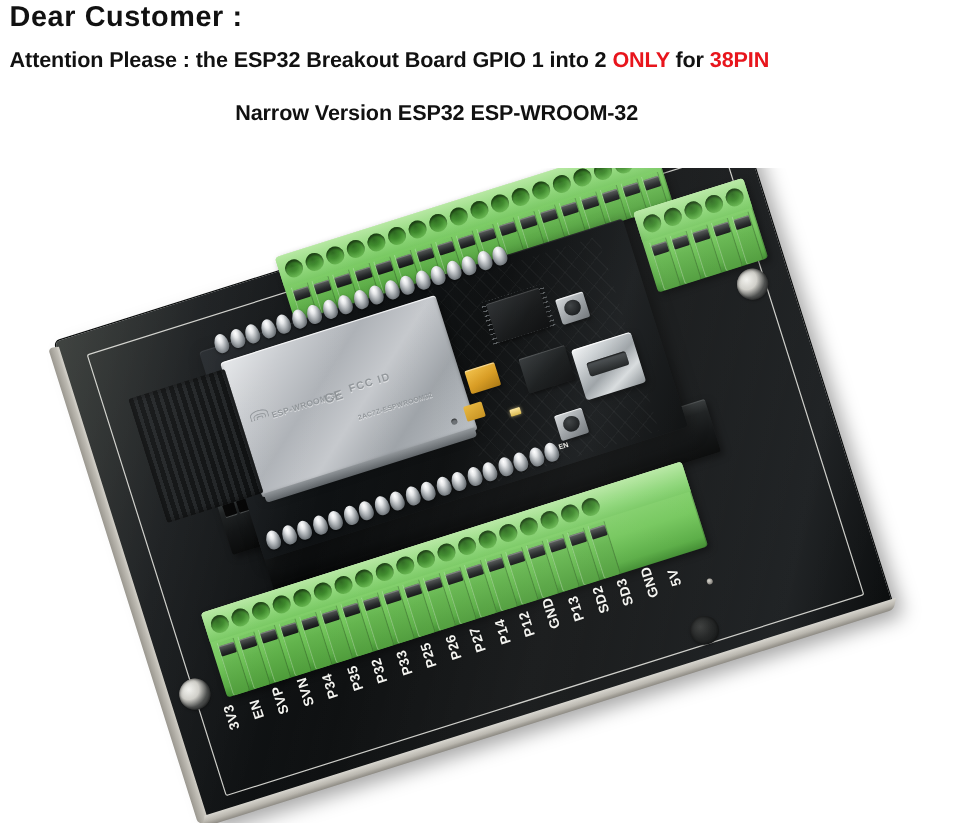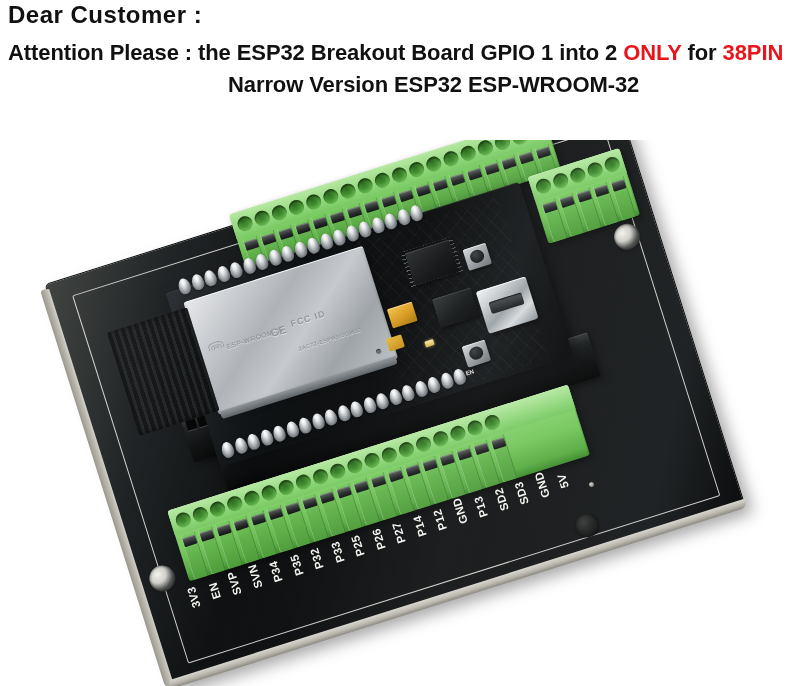--- a/index.html
+++ b/index.html
@@ -16,25 +16,25 @@
   #notice{
     position:absolute;left:0;top:0;width:800px;height:140px;
   }
   #greeting{
     position:absolute;left:8px;top:1px;
     font-size:24px;font-weight:bold;color:#111111;
     letter-spacing:0.5px;white-space:nowrap;
   }
   .notice-line{
     position:absolute;
-    font-size:22px;font-weight:bold;color:#111111;
+    font-size:18px;font-weight:bold;color:#111111;
     white-space:nowrap;letter-spacing:-0.1px;
   }
   #line1{left:8px;top:40px;}
-  #line2{left:196px;top:72px;margin-left:32px;}
+  #line2{left:196px;top:84px;}
   #line3{left:196px;top:96px;}
   .red{color:#e8151c;}
 
   
   #photo{
     position:absolute;left:0;top:140px;width:800px;height:546px;
     background:#ffffff;overflow:hidden;
   }
 
   

